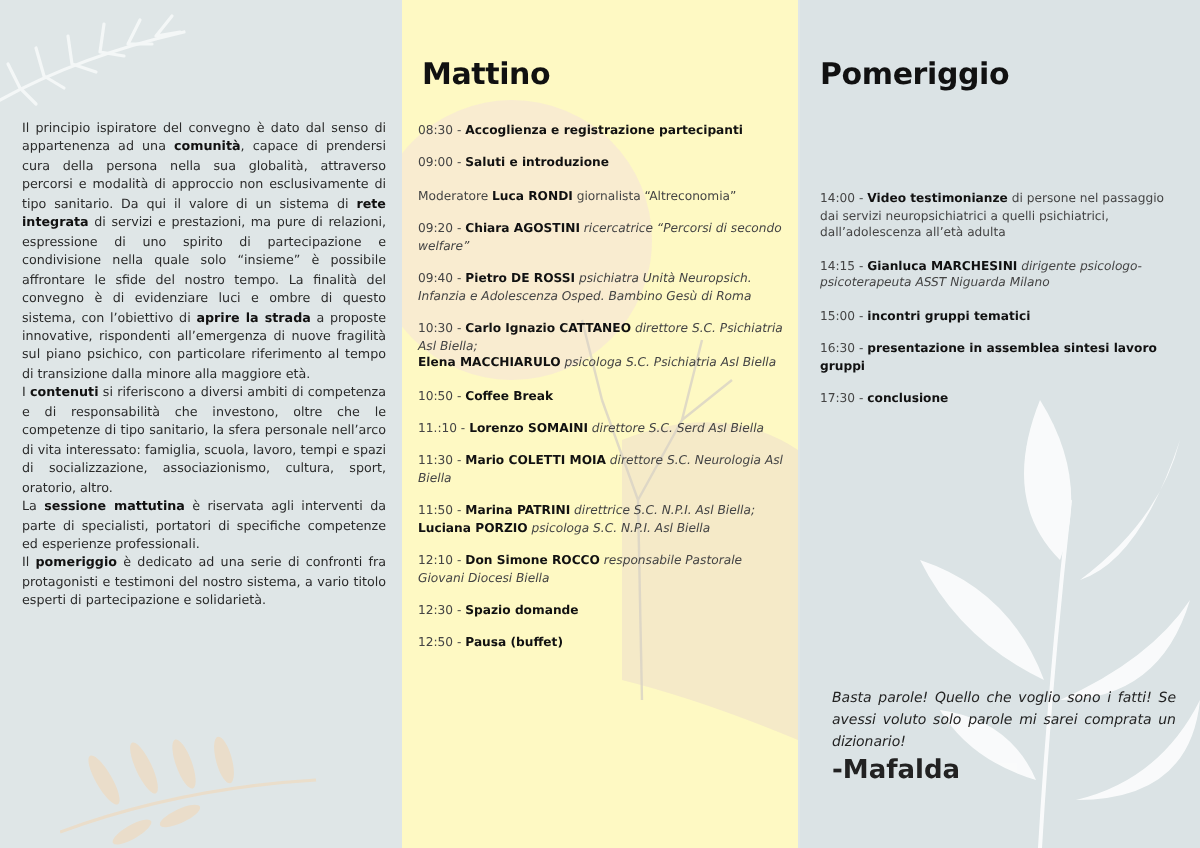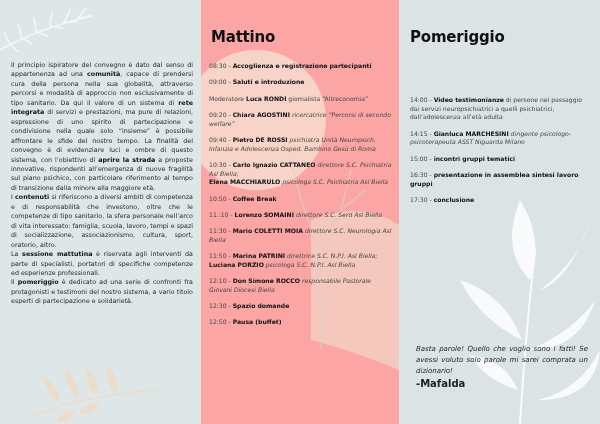--- a/index.html
+++ b/index.html
@@ -1,38 +1,38 @@
 <!DOCTYPE html>
 <html><head>
 <meta charset="utf-8">
 <style>
   * { margin:0; padding:0; box-sizing:border-box; }
   html, body { width:600px; height:424px; overflow:hidden; background:#dfe6e7; }
   body { position:relative; font-family:"DejaVu Sans", sans-serif; color:#1b1b1b; }
   .panel { position:absolute; top:0; height:424px; overflow:hidden; }
   #left { left:0; width:200px; background:#dfe6e7; }
-  #mid { left:201px; width:198px; background:#fca5a5; }
+  #mid { left:201px; width:198px; background:#fef9c3; }
   #right { left:400px; width:200px; background:#dbe3e5; }
   .deco { position:absolute; pointer-events:none; }
   .intro { position:absolute; left:11px; top:60px; width:182px; font-size:6.35px; line-height:9.45px; text-align:justify; color:#2a2a2a; }
   .intro b { font-weight:bold; color:#111; }
   .intro p { margin:0; }
   h1 { font-family:"DejaVu Sans", sans-serif; font-weight:bold; font-size:15px; letter-spacing:-0.2px; color:#111; position:absolute; }
   #mid h1 { left:10px; top:28px; }
   #right h1 { left:10px; top:28px; }
   .sched { position:absolute; left:8px; width:186px; font-size:6.1px; line-height:8.7px; color:#333; }
   #mid .sched { top:62px; }
   #right .sched { top:96px; left:10px; width:182px; }
   .item { margin-bottom:7.6px; }
   .time { color:#444; }
   .b { font-weight:bold; color:#111; }
   .i { font-style:italic; color:#444; }
   .subtitle { position:absolute; left:10px; top:66px; width:185px; font-size:7.2px; line-height:10px; font-weight:bold; color:#111; }
   .quote { position:absolute; left:16px; top:344px; width:172px; font-size:7px; line-height:11px; font-style:italic; text-align:justify; color:#222; }
-  .quote-author { position:absolute; left:16px; top:378px; font-size:10px; font-weight:bold; color:#222; }
+  .quote-author { position:absolute; left:16px; top:378px; font-size:13px; font-weight:bold; color:#222; }
 </style>
 </head>
 <body>
 
 <div id="left" class="panel">
   <svg class="deco" style="left:0;top:0" width="110" height="70">
     <g stroke="#f4f7f7" stroke-width="1.6" fill="none" stroke-linecap="round">
       <path d="M0 50 Q40 28 92 16"></path>
       <path d="M10 44 l-6 -12 M10 44 l8 8 M22 38 l-4 -14 M22 38 l10 6 M36 32 l-2 -14 M36 32 l12 4 M50 26 l2 -14 M50 26 l12 2 M64 22 l6 -12 M64 22 l12 0 M78 18 l8 -10 M78 18 l12 -2"></path>
     </g>

